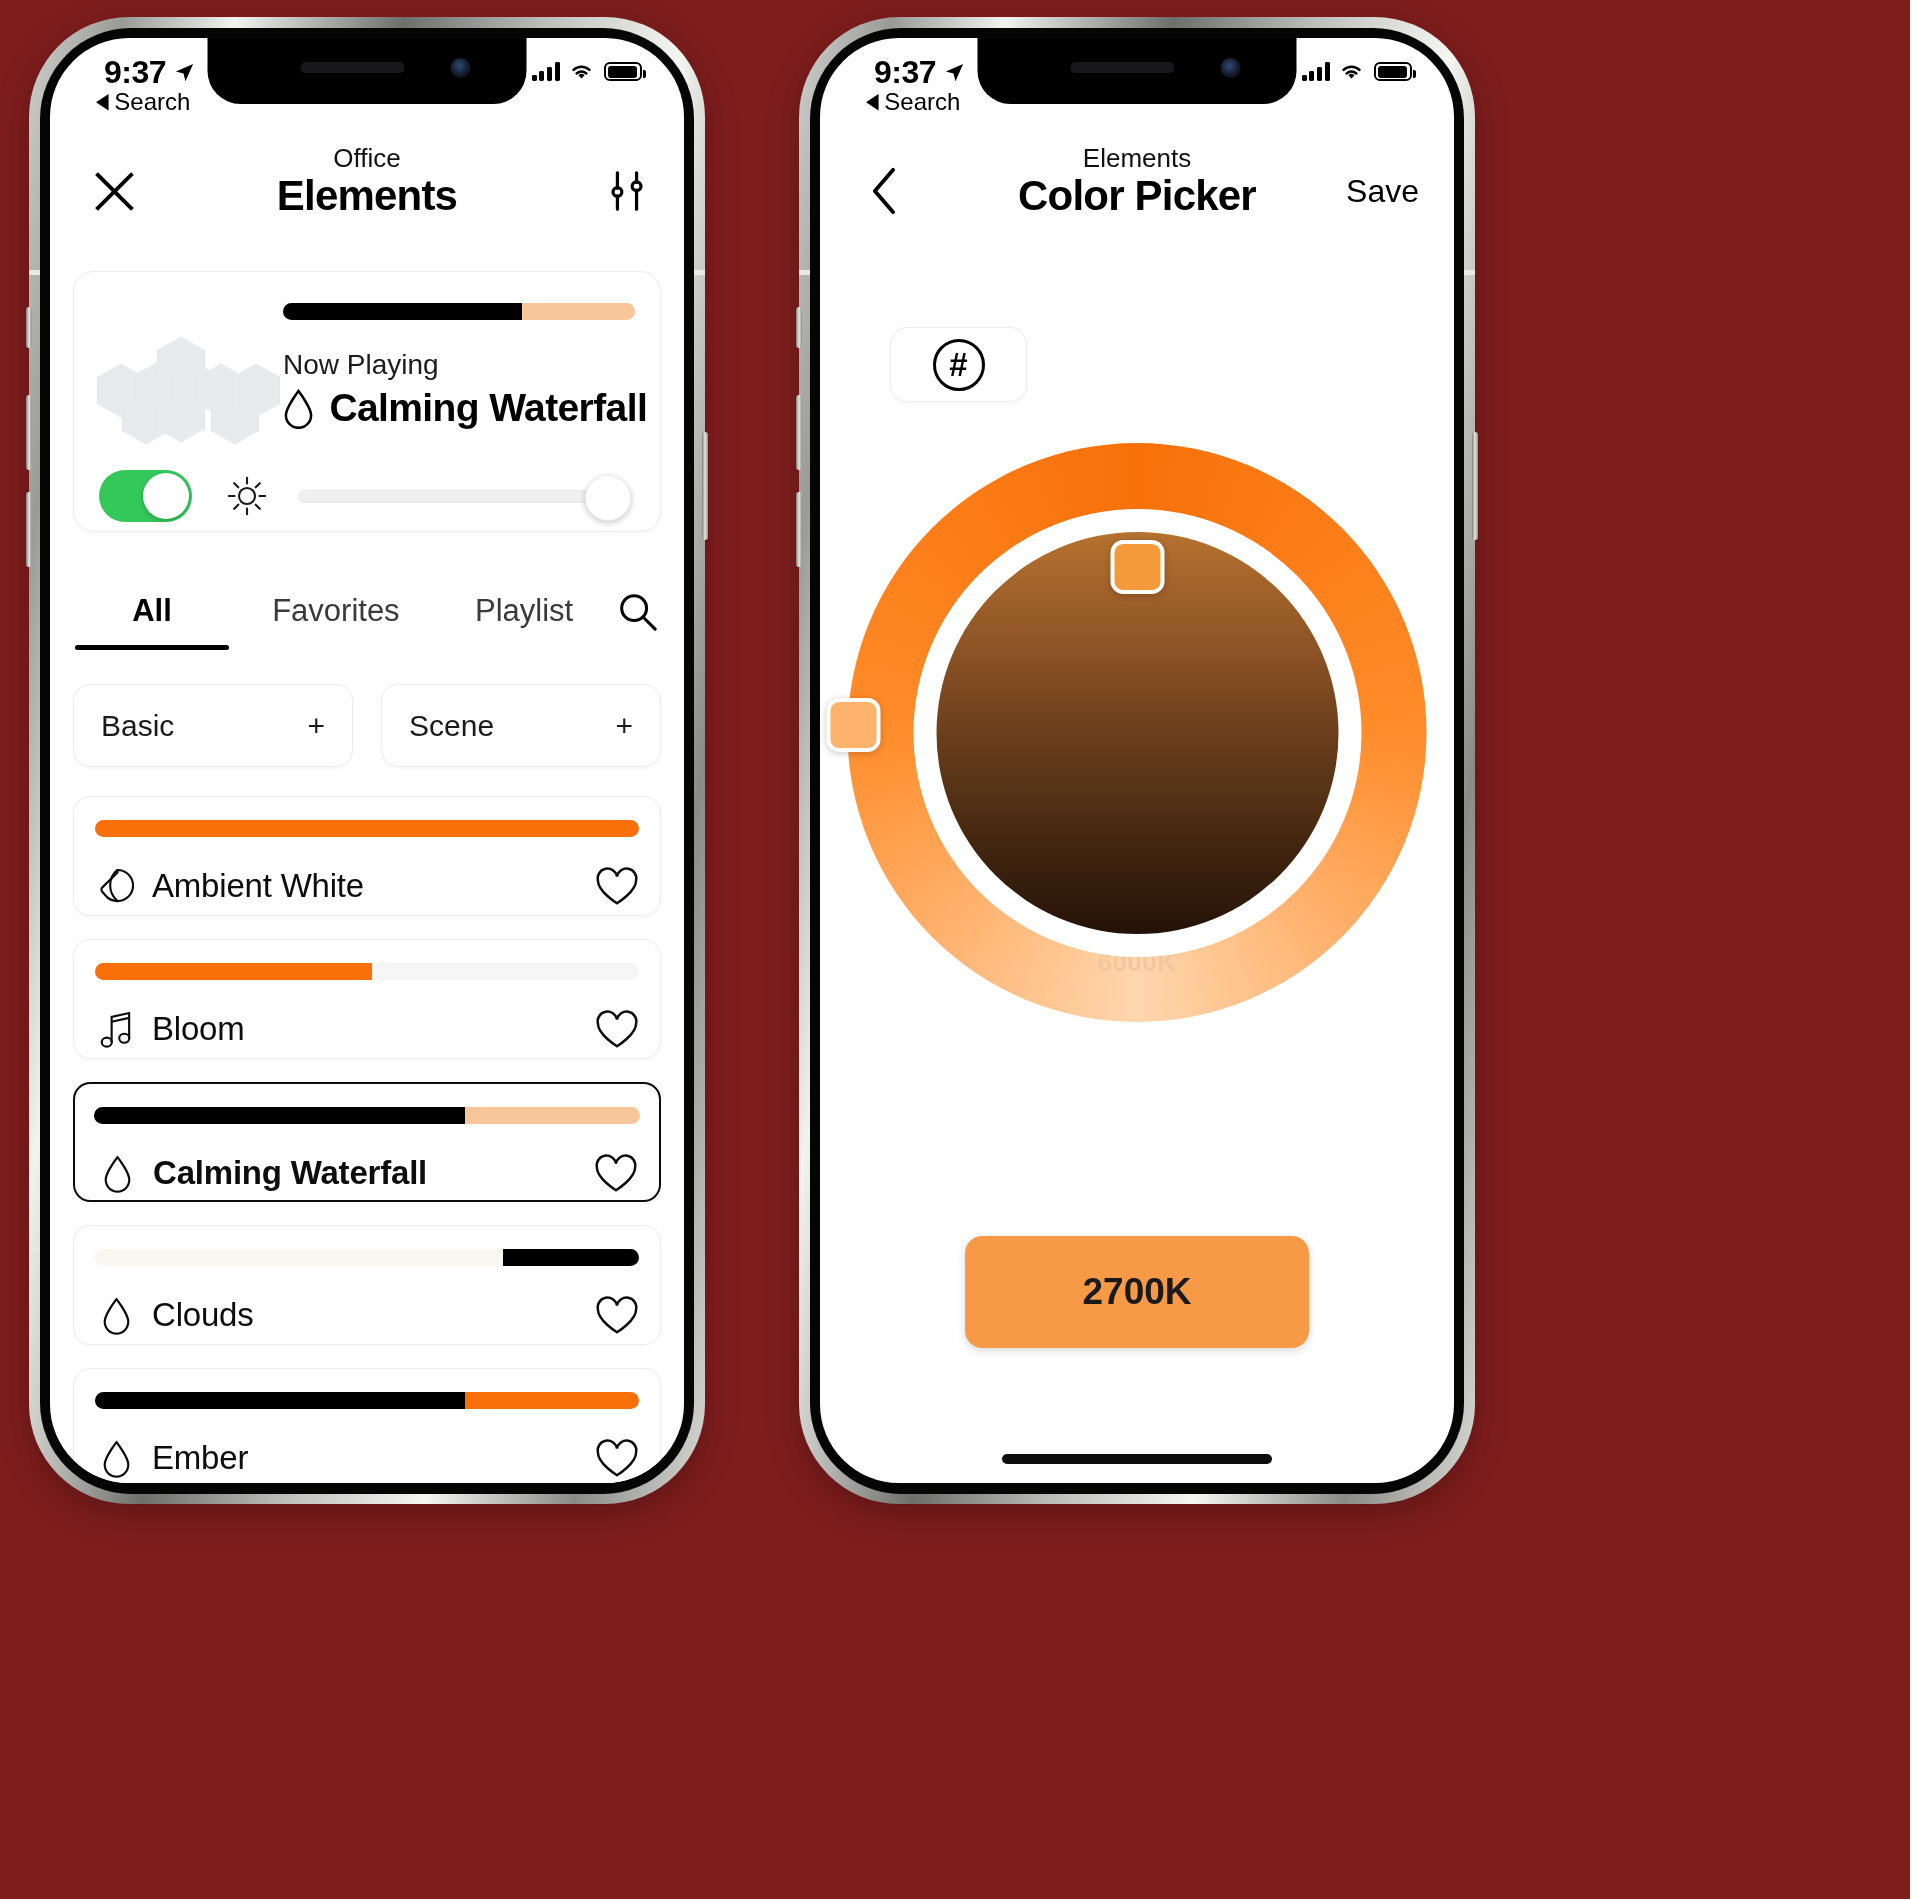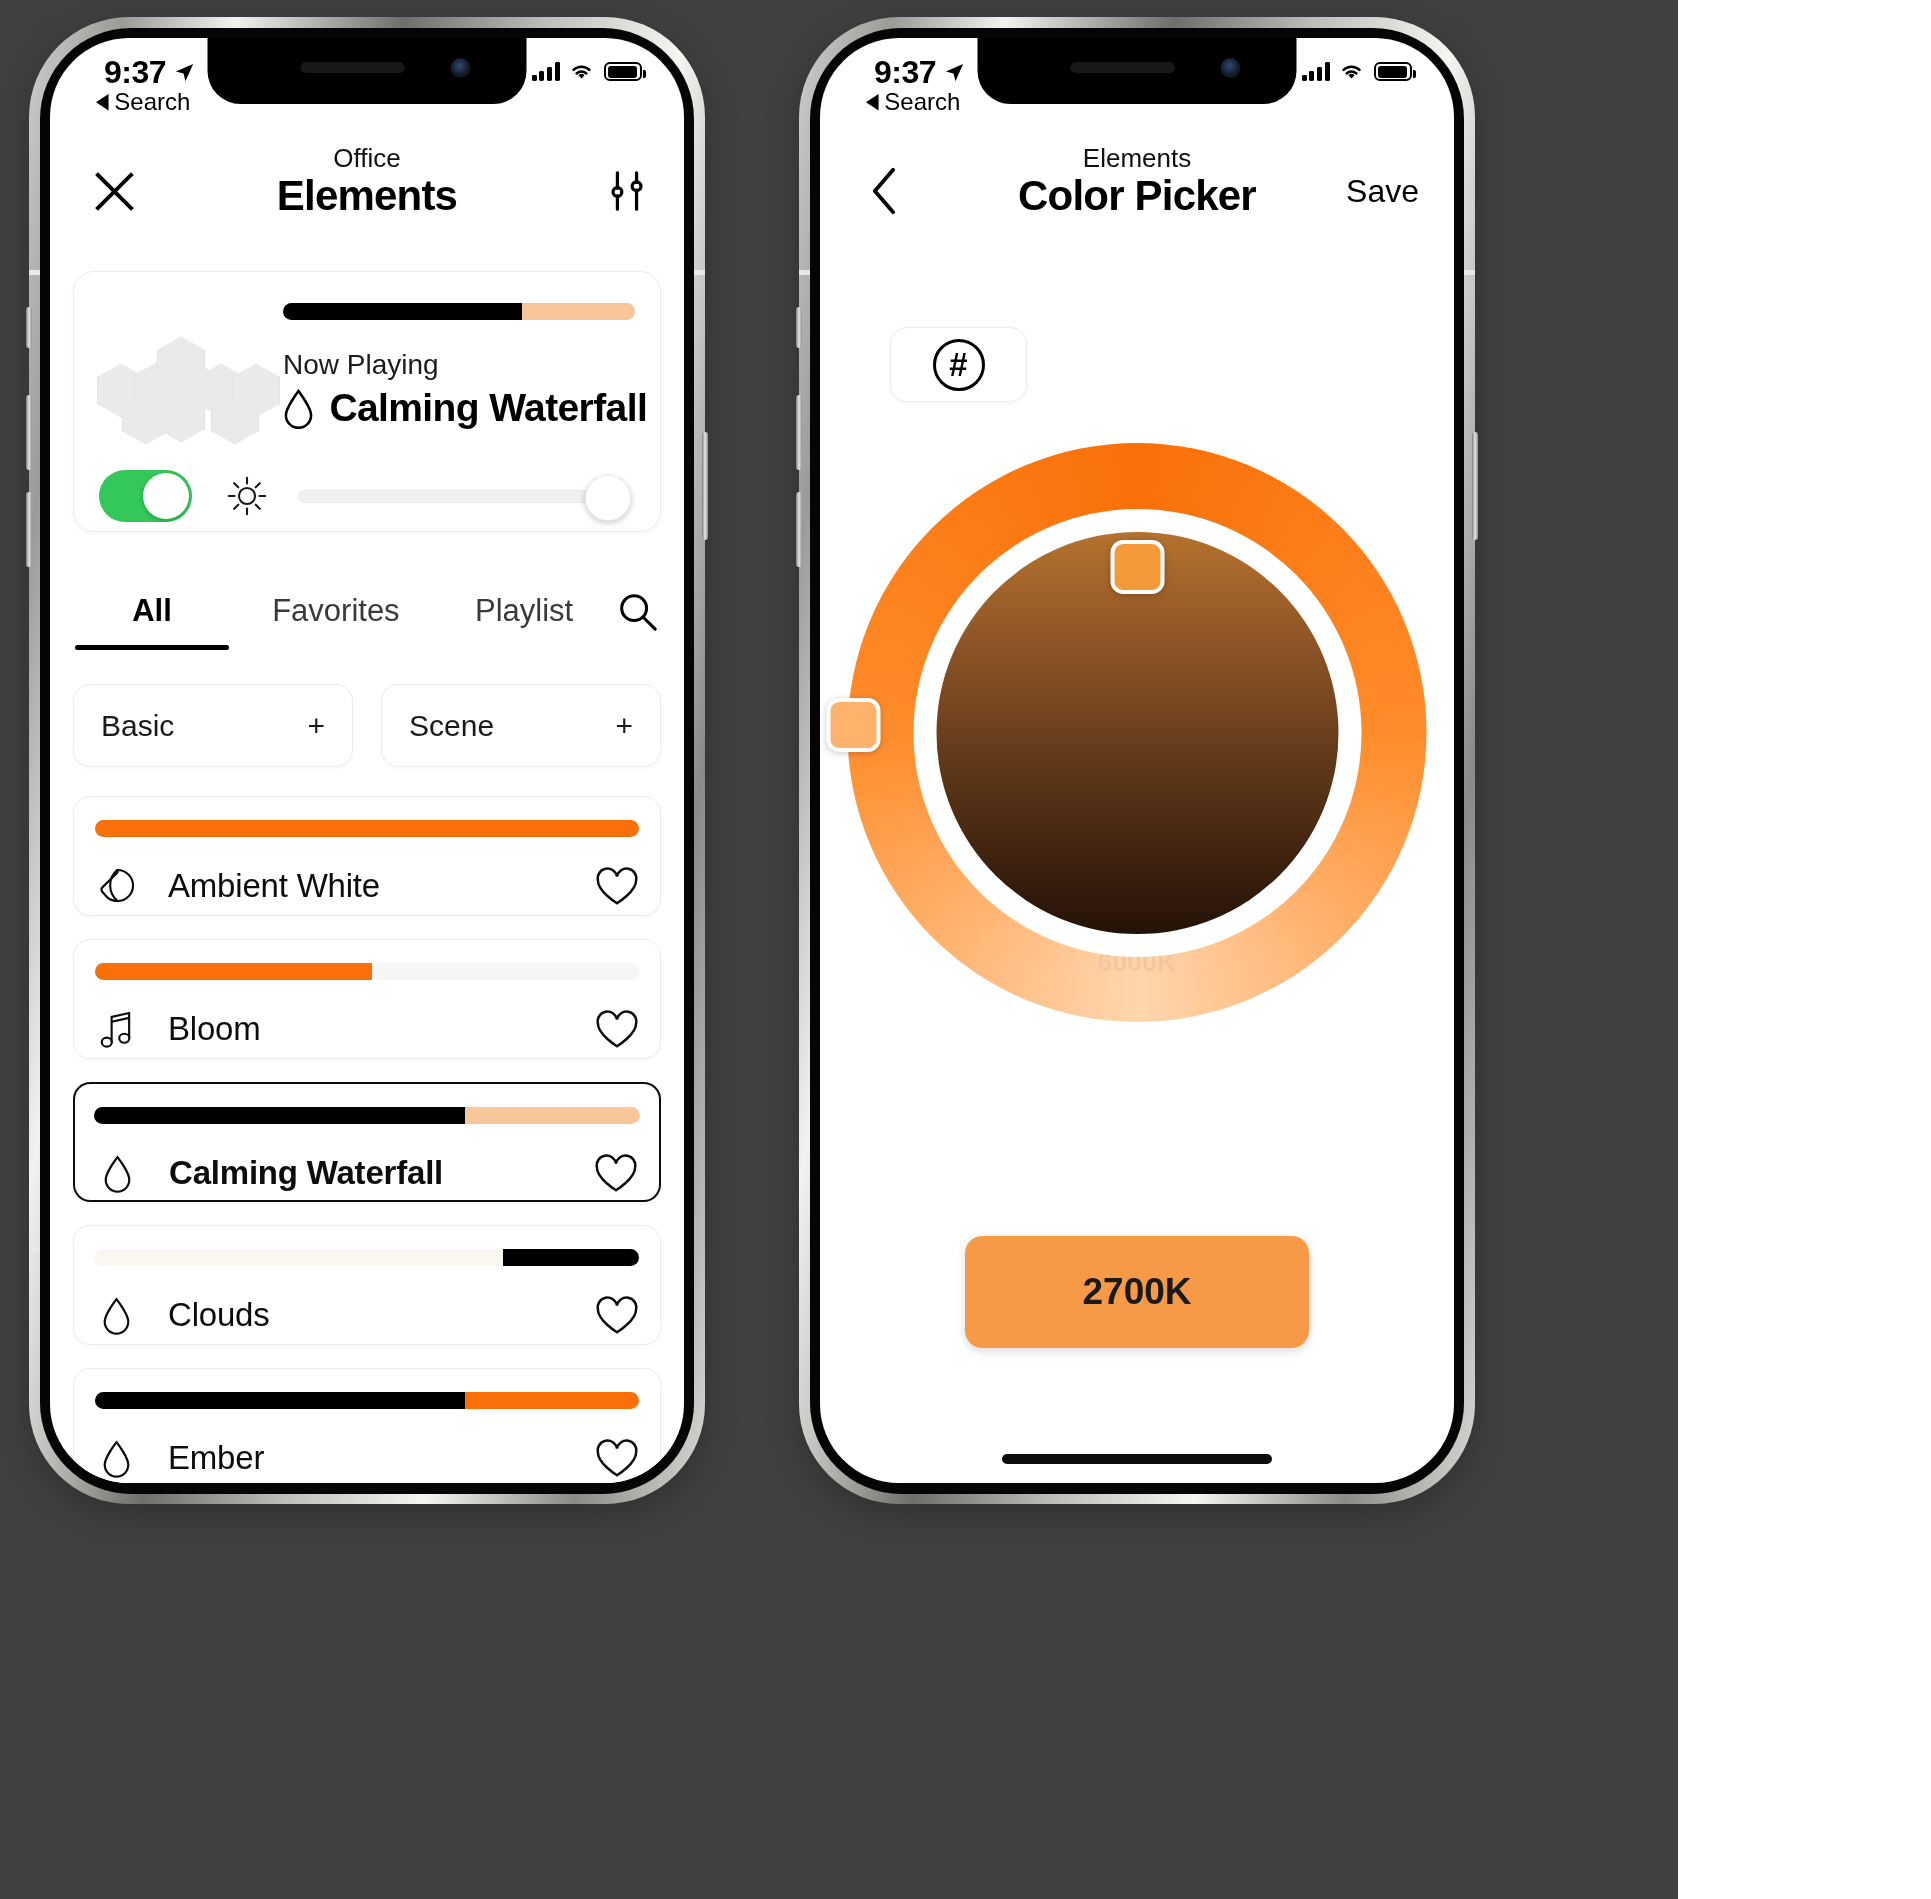--- a/index.html
+++ b/index.html
@@ -1,19 +1,19 @@
 <!DOCTYPE html>
 <html><head>
 <meta charset="utf-8">
 <style>
   * { margin:0; padding:0; box-sizing:border-box; }
   html,body { width:1931px; height:1899px; background:#ffffff; overflow:hidden;
     font-family:"Liberation Sans", sans-serif; }
 
-  .stage { position:relative; width:1678px; height:1899px; background:#404040; }
+  .stage { position:relative; width:1910px; height:1899px; background:#7f1d1d; }
 
   
   .phone { position:absolute; top:17.4px; width:676px; height:1487px; }
   .phone.left  { left:29px; }
   .phone.right { left:799px; }
 
   .frame-outer{
     position:absolute; inset:0; border-radius:100px;
     background:linear-gradient(100deg,#cfcfcd 0%,#9a9a97 10%,#f2f2ef 22%,#6e6e6b 40%,
                 #bdbdba 55%,#f5f5f2 70%,#8a8a87 86%,#d8d8d5 100%);
@@ -131,21 +131,21 @@
          height:120px; margin-bottom:23px; box-shadow:0 1.9px 3.9px rgba(0,0,0,.03); }
   .item.selected{ border:2.9px solid #0d0d0d; }
   .item .sld{ position:absolute; left:21px; right:21px; top:23px; height:16.4px; border-radius:8.7px;
               overflow:hidden; display:flex; background:#f4f4f4; }
   .item.selected .sld{ left:19.3px; right:19.3px; }
   .item .sld .a{ height:100%; }
   .item .sld .b{ height:100%; flex:1; }
   .item .row{ position:absolute; left:21px; right:21px; top:60px; height:58px;
               display:flex; align-items:center; }
   .item .ico{ width:42px; height:42px; flex:none; display:flex; align-items:center; justify-content:center; }
-  .item .nm{ margin-left:31px; font-size:33px; color:#0d0d0d; letter-spacing:-0.2px; }
+  .item .nm{ margin-left:15px; font-size:33px; color:#0d0d0d; letter-spacing:-0.2px; }
   .item.selected .nm{ font-weight:700; }
   .heart{ margin-left:auto; width:44px; height:44px; }
 
   
   .hashbtn{ position:absolute; left:70px; top:100px; width:137px; height:75px; border-radius:17.4px;
             border:1.4px solid #ececec; background:#fff; display:flex; align-items:center;
             justify-content:center; box-shadow:0 1.9px 4.8px rgba(0,0,0,.04); }
   .hashcircle{ width:52px; height:52px; border-radius:50%; border:3.4px solid #000;
                display:flex; align-items:center; justify-content:center;
                font-size:33px; font-weight:700; color:#000; }

